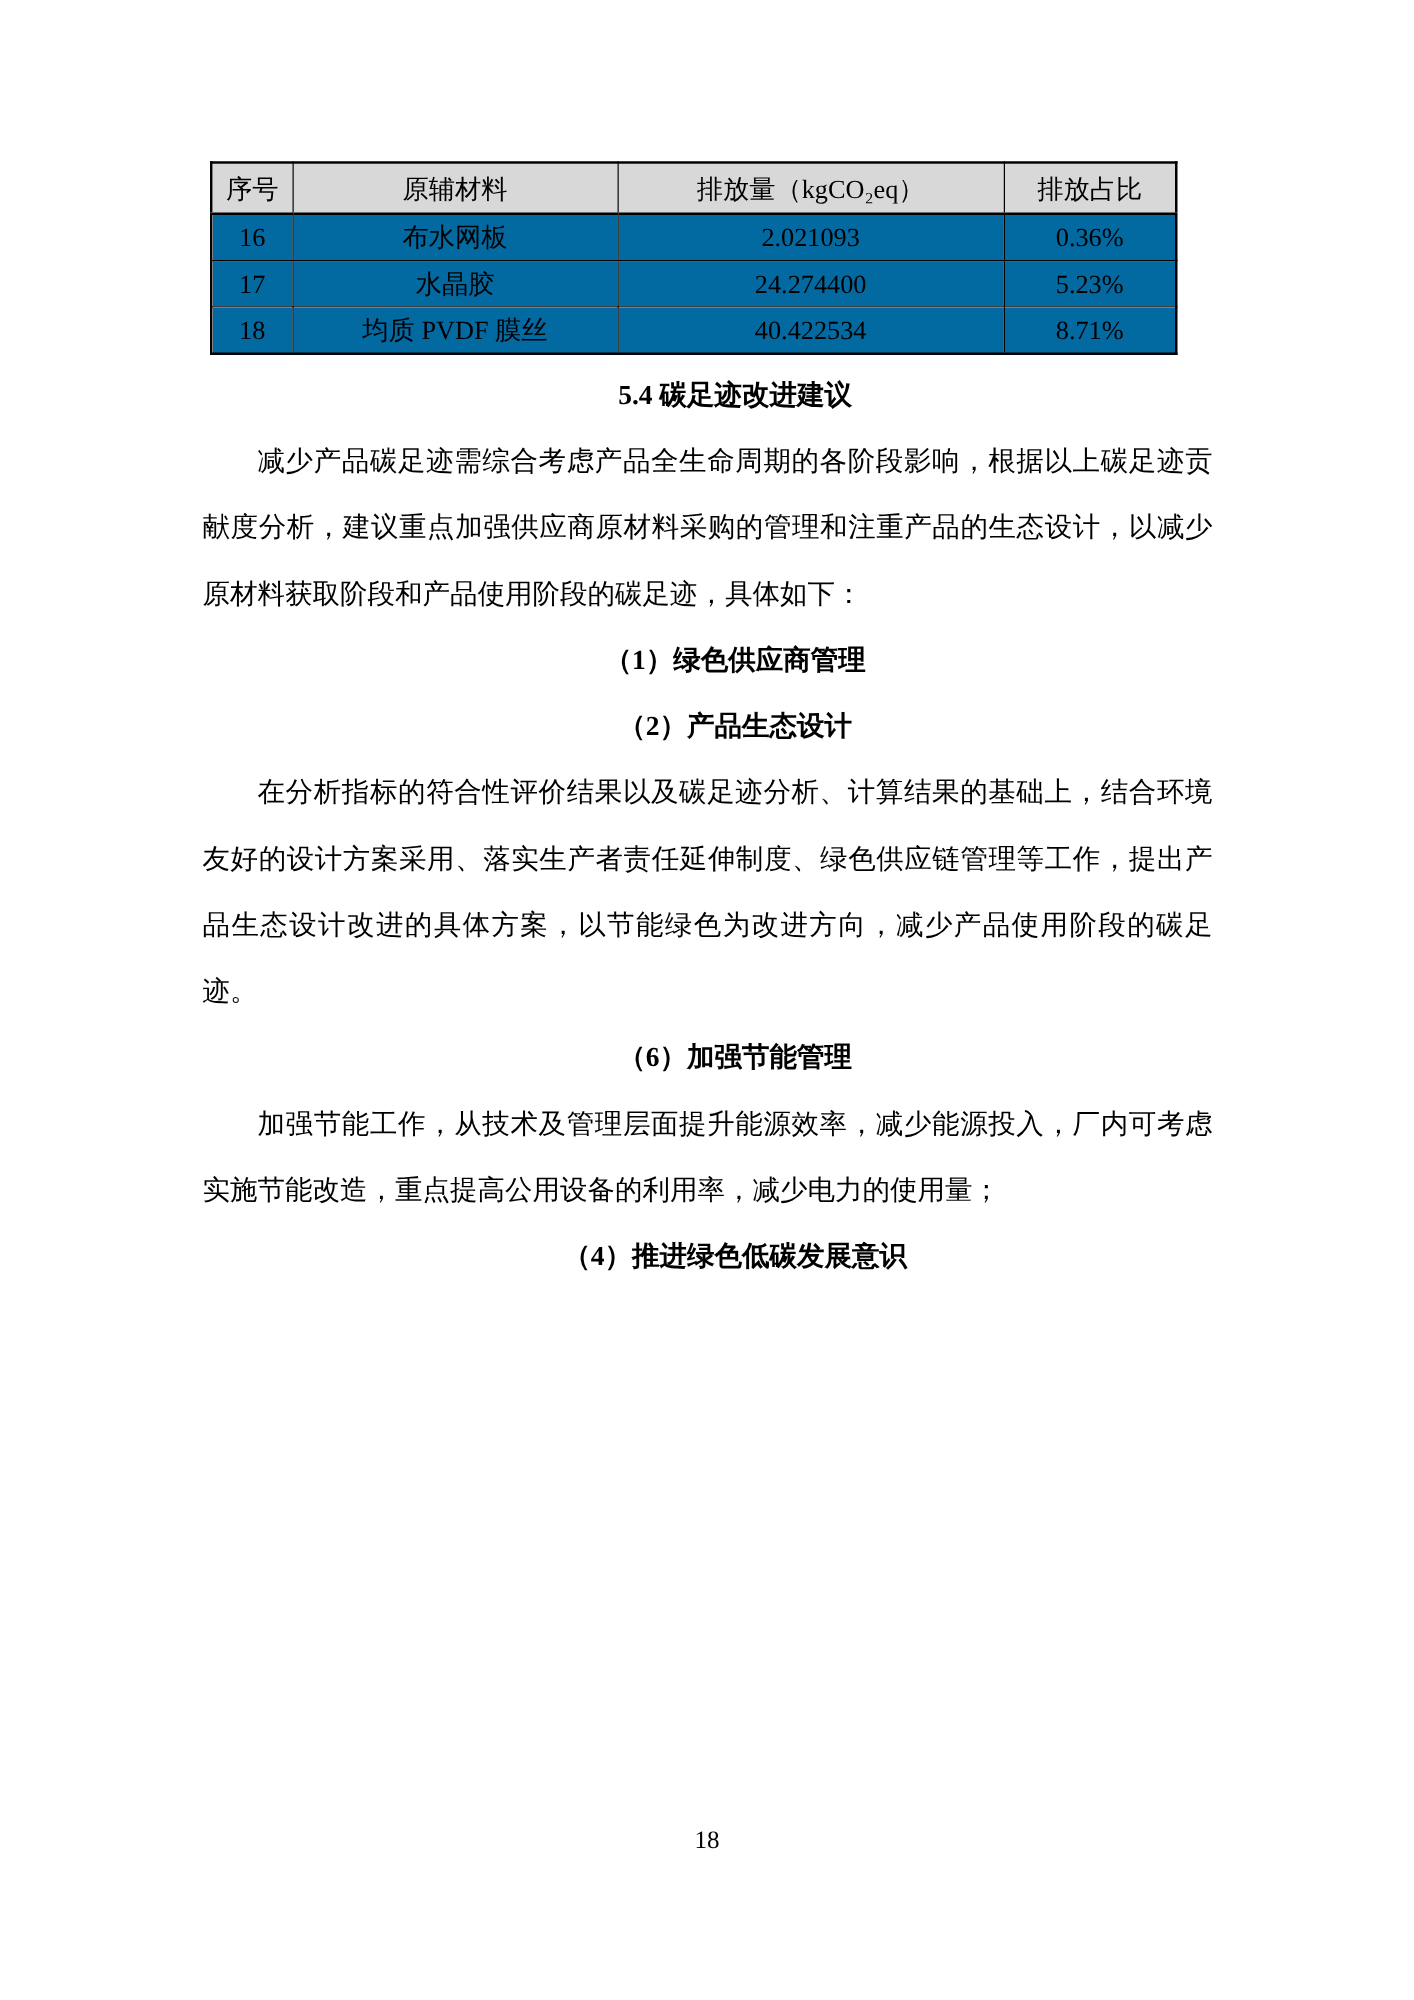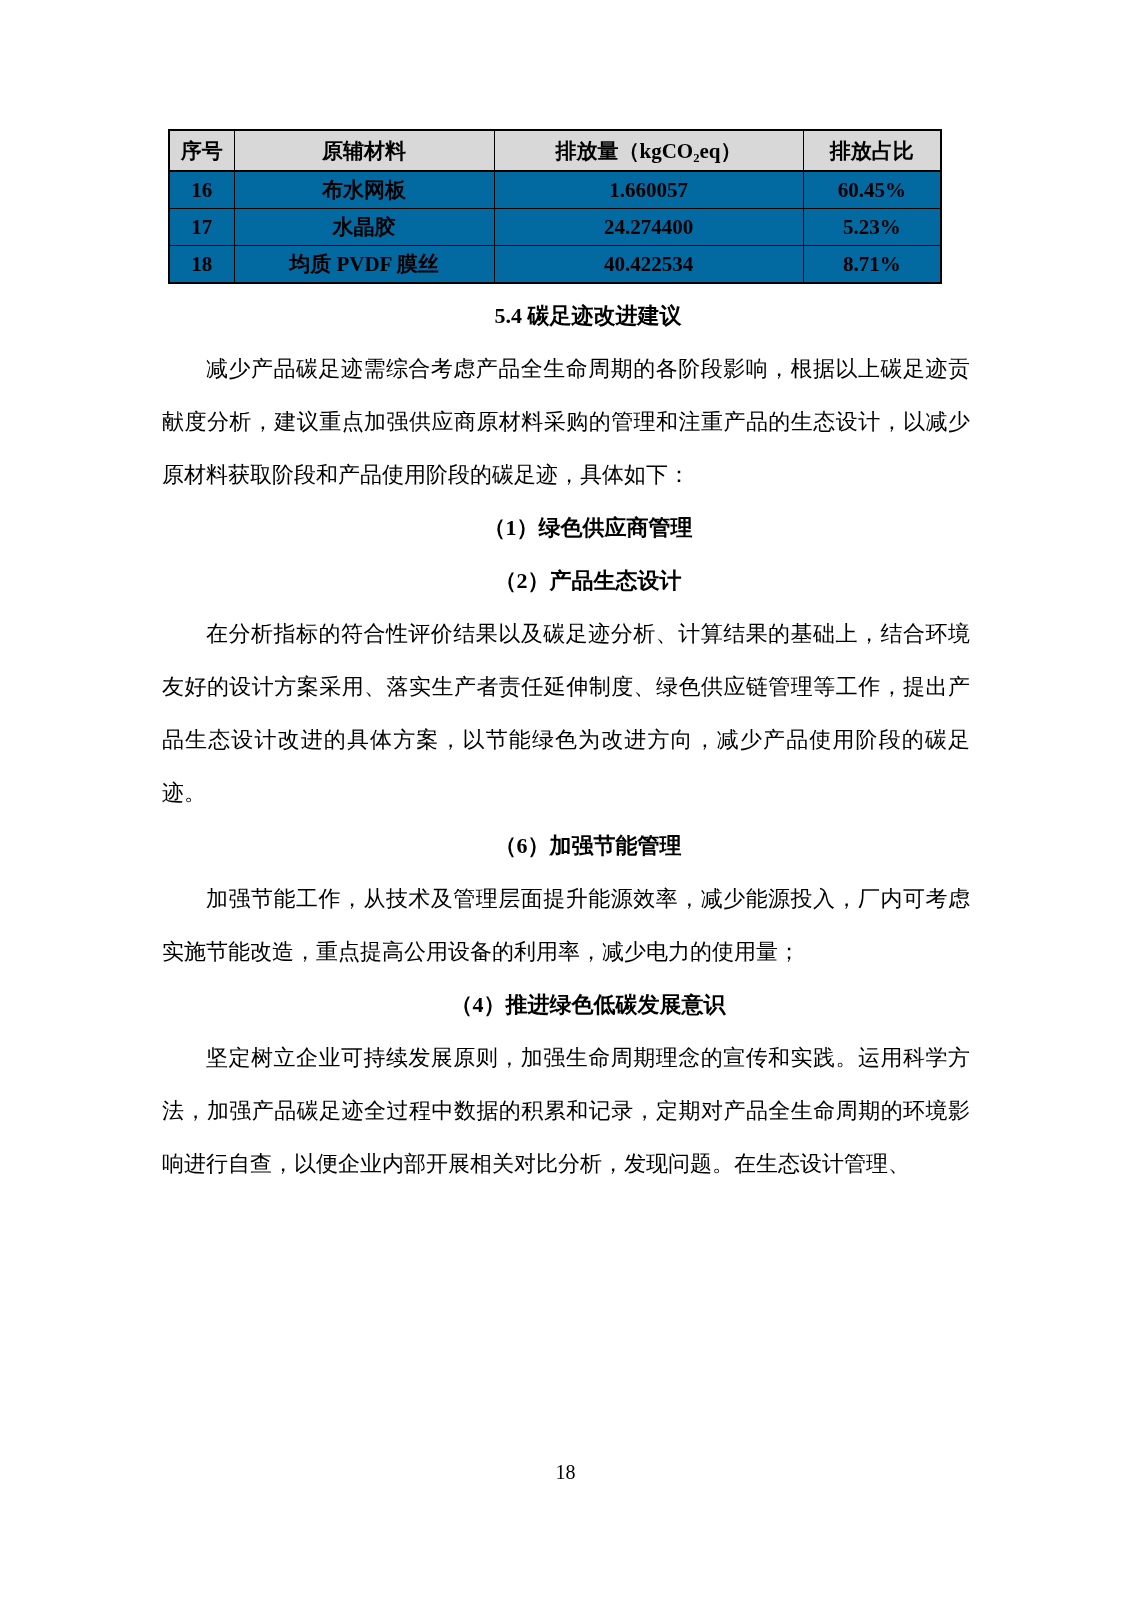--- a/index.html
+++ b/index.html
@@ -25,21 +25,21 @@
     margin-left: 6px;
     width: 772px;
     font-size: 21px;
     border: 2px solid var(--border-color);
   }
   table.emissions th, table.emissions td {
     border: 1px solid var(--border-color);
     text-align: center;
     vertical-align: middle;
     padding: 0 4px;
-    font-weight: bold;
+    font-weight: normal;
     overflow: hidden;
     white-space: nowrap;
   }
   table.emissions th {
     background: var(--header-bg);
     height: 39px;
     border-bottom: 2px solid var(--border-color);
   }
   table.emissions td { height: 36px; background: #0369a1; }
   col.c-num  { width: 65px; }
@@ -86,22 +86,22 @@
         <th>序号</th>
         <th>原辅材料</th>
         <th>排放量（kgCO₂eq）</th>
         <th>排放占比</th>
       </tr>
     </thead>
     <tbody>
       <tr>
         <td>16</td>
         <td>布水网板</td>
-        <td>1.660057</td>
-        <td>60.45%</td>
+        <td>2.021093</td>
+        <td>0.36%</td>
       </tr>
       <tr>
         <td>17</td>
         <td>水晶胶</td>
         <td>24.274400</td>
         <td>5.23%</td>
       </tr>
       <tr>
         <td>18</td>
         <td>均质 PVDF 膜丝</td>
@@ -117,18 +117,17 @@
 
     <p class="heading">（1）绿色供应商管理</p>
 
     <p class="heading">（2）产品生态设计</p>
     <p>在分析指标的符合性评价结果以及碳足迹分析、计算结果的基础上，结合环境友好的设计方案采用、落实生产者责任延伸制度、绿色供应链管理等工作，提出产品生态设计改进的具体方案，以节能绿色为改进方向，减少产品使用阶段的碳足迹。</p>
 
     <p class="heading">（6）加强节能管理</p>
     <p>加强节能工作，从技术及管理层面提升能源效率，减少能源投入，厂内可考虑实施节能改造，重点提高公用设备的利用率，减少电力的使用量；</p>
 
     <p class="heading">（4）推进绿色低碳发展意识</p>
-    <p>坚定树立企业可持续发展原则，加强生命周期理念的宣传和实践。运用科学方法，加强产品碳足迹全过程中数据的积累和记录，定期对产品全生命周期的环境影响进行自查，以便企业内部开展相关对比分析，发现问题。在生态设计管理、</p>
   </div>
 
 </div>
 
 <div class="page-footer">18</div>
 
 </body></html>

